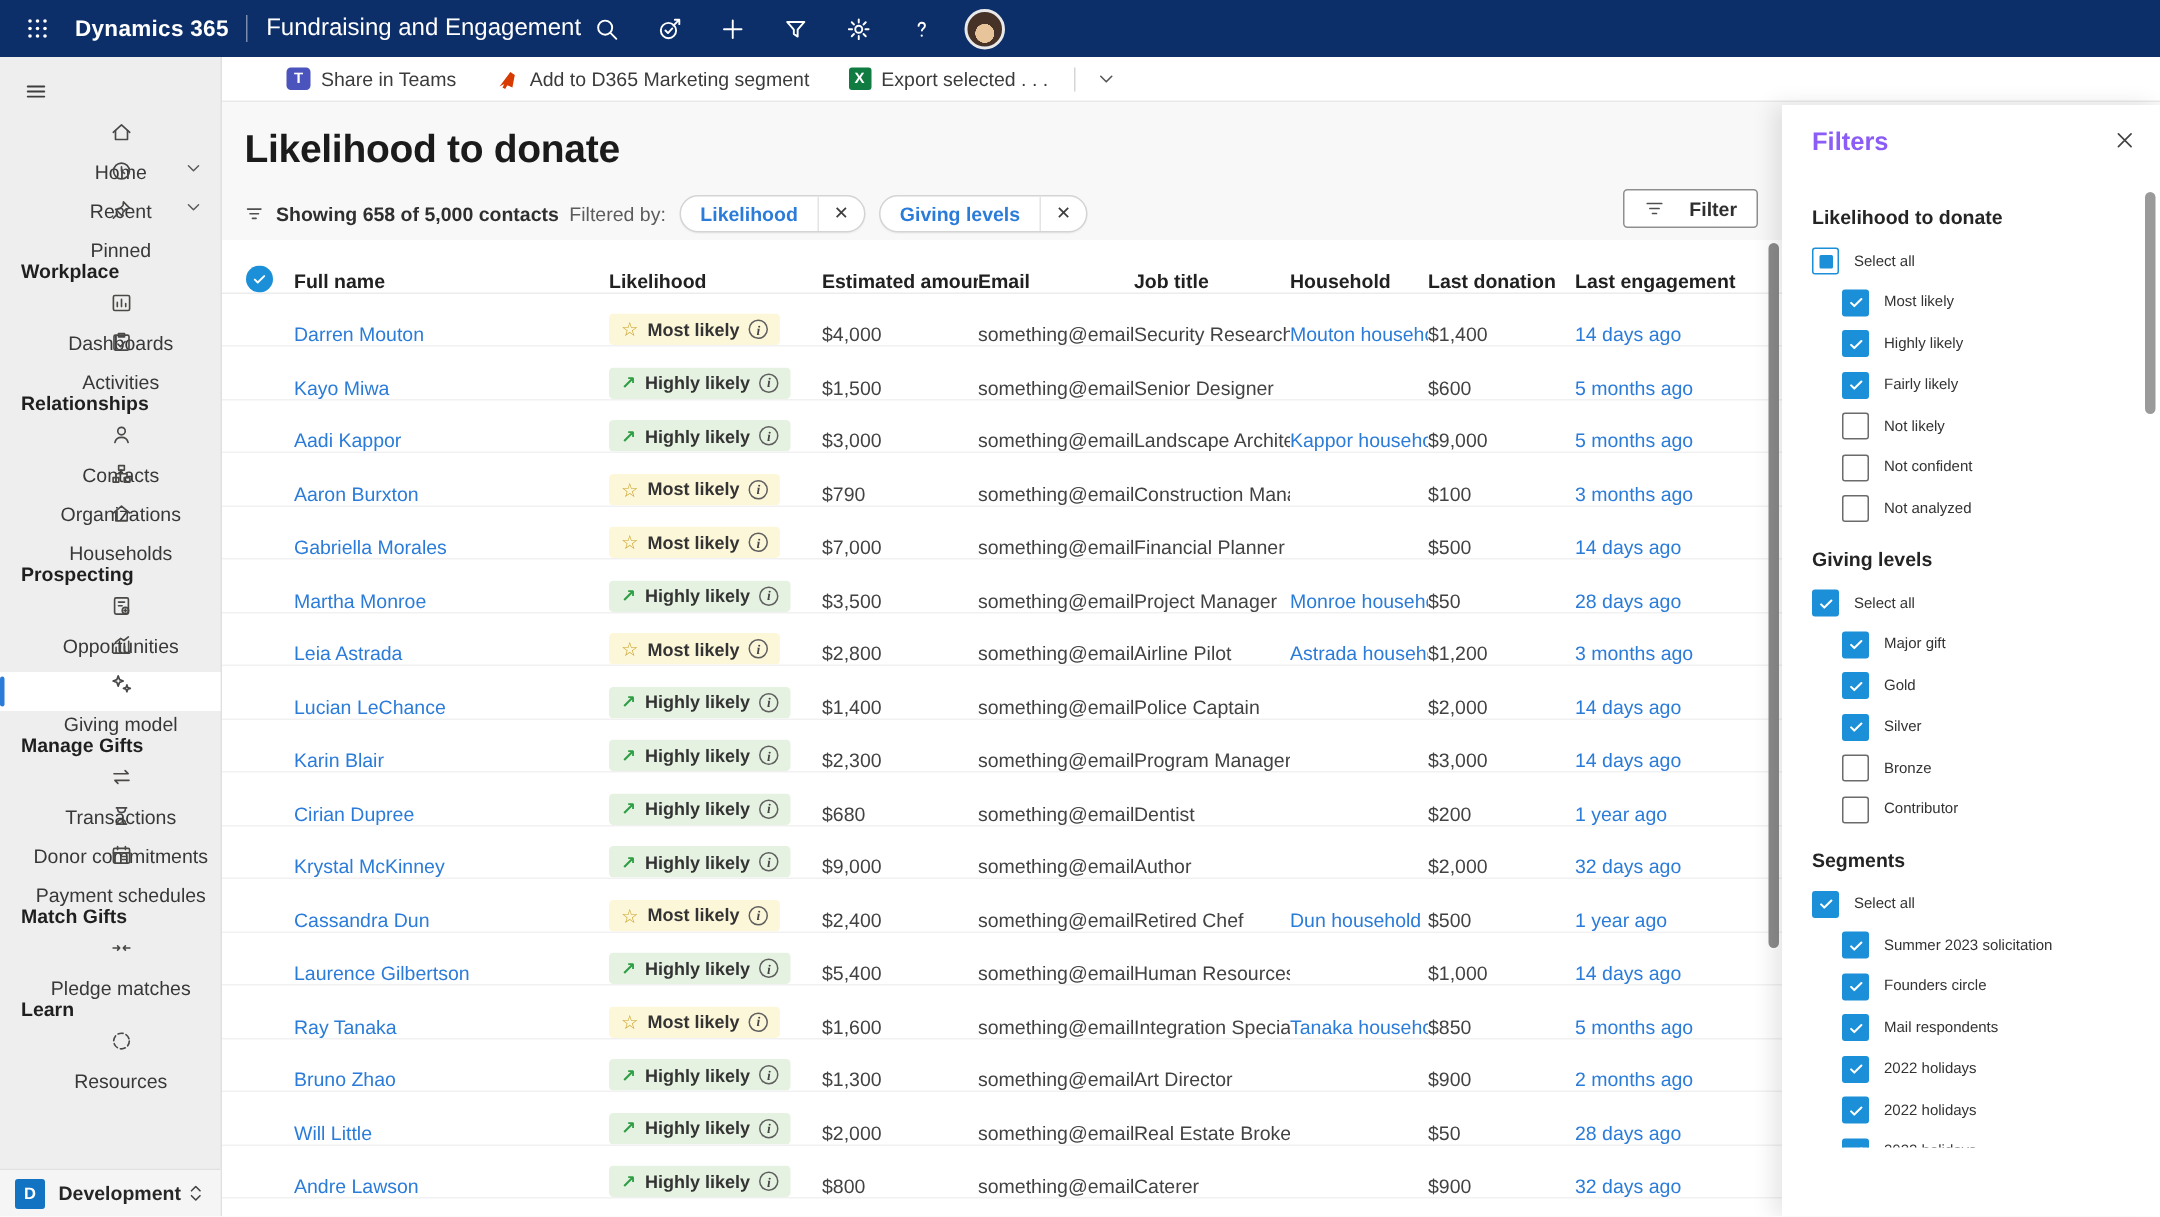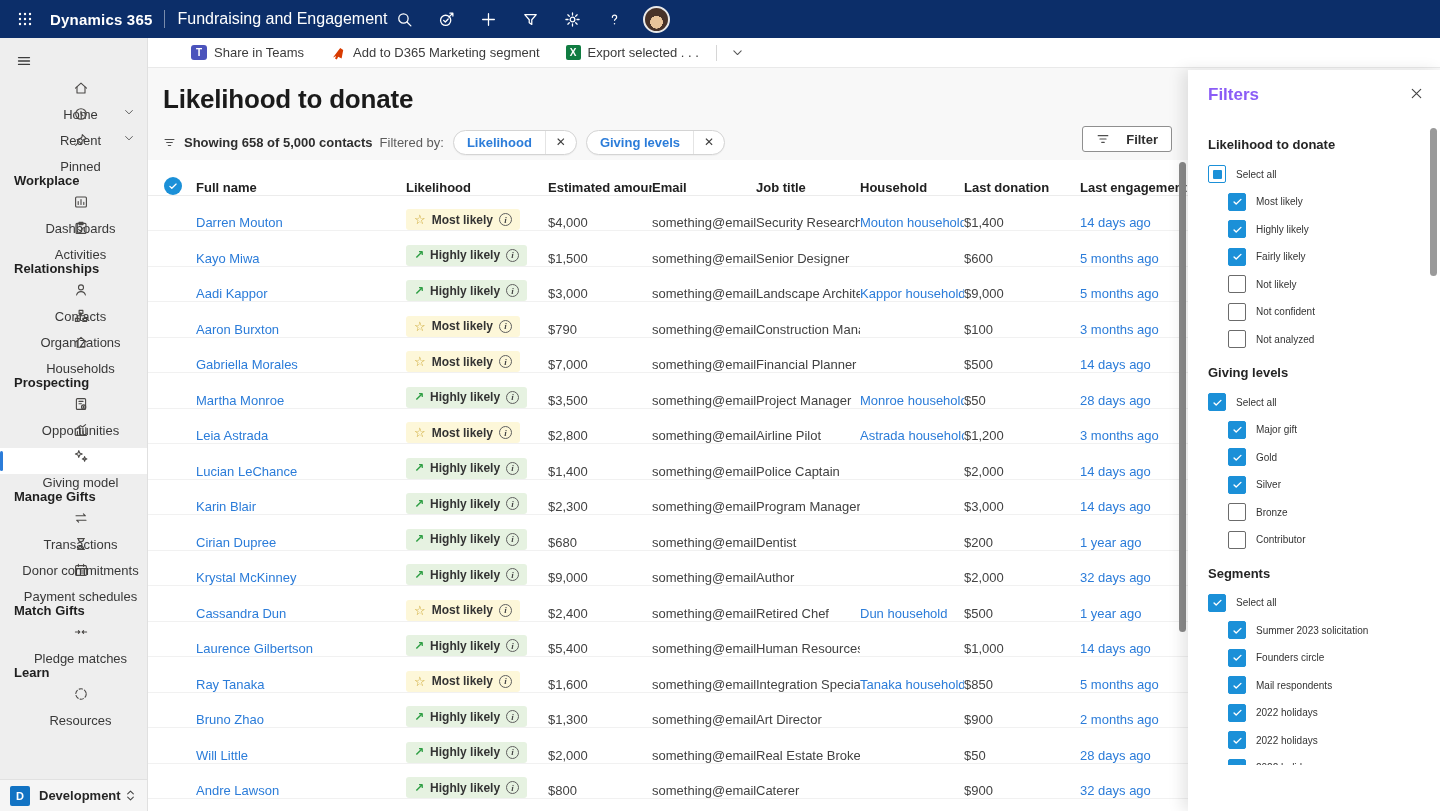--- a/index.html
+++ b/index.html
@@ -55,22 +55,22 @@
   .table { position:absolute; top:92px; left:0; right:0; bottom:0; background:#fff; overflow:hidden; }
   .t-row { display:flex; align-items:flex-end; height:35.5px; border-bottom:1px solid #f1f1f1; font-size:13px; color:#424242; }
   .t-head { font-weight:600; color:#212121; border-bottom:1px solid #ececec; }
   .cell { padding-right:10px; white-space:nowrap; overflow:hidden; }
   .c-check { width:48px; padding-left:16px; display:flex; }
   .c-name { width:210px; }
   .c-like { width:142px; }
   .c-amt { width:104px; }
   .c-email { width:104px; }
   .c-job { width:104px; }
-  .c-house { width:104px; }
-  .c-don { width:116px; }
+  .c-house { width:92px; }
+  .c-don { width:98px; }
   .c-eng { flex:1; }
   .link { color:#2b7cd9; cursor:pointer; }
   .circle-cb { width:18px; height:18px; border-radius:50%; background:#1b90d8; display:flex; align-items:center; justify-content:center; color:#fff; cursor:pointer; }
   .badge { display:inline-flex; align-items:center; gap:6px; height:21px; padding:0 8px; border-radius:3px; font-size:12px; font-weight:600; color:#333; }
   .badge.most { background:#fdf7d9; }
   .badge.high { background:#e6f2e1; }
   .badge.most .badge-ico { color:#c9a227; font-size:13px; line-height:1; }
   .badge.high .badge-ico { color:#2f9e44; font-weight:700; font-size:12px; line-height:1; }
   .info-i { width:13px; height:13px; border:1px solid #5f5f5f; border-radius:50%; display:inline-flex; align-items:center; justify-content:center; font-size:9px; font-style:italic; font-weight:600; color:#444; font-family:"Liberation Serif",serif; cursor:pointer; }
   .vscroll { position:absolute; background:#8b8b8b; border-radius:4px; width:7px; }

